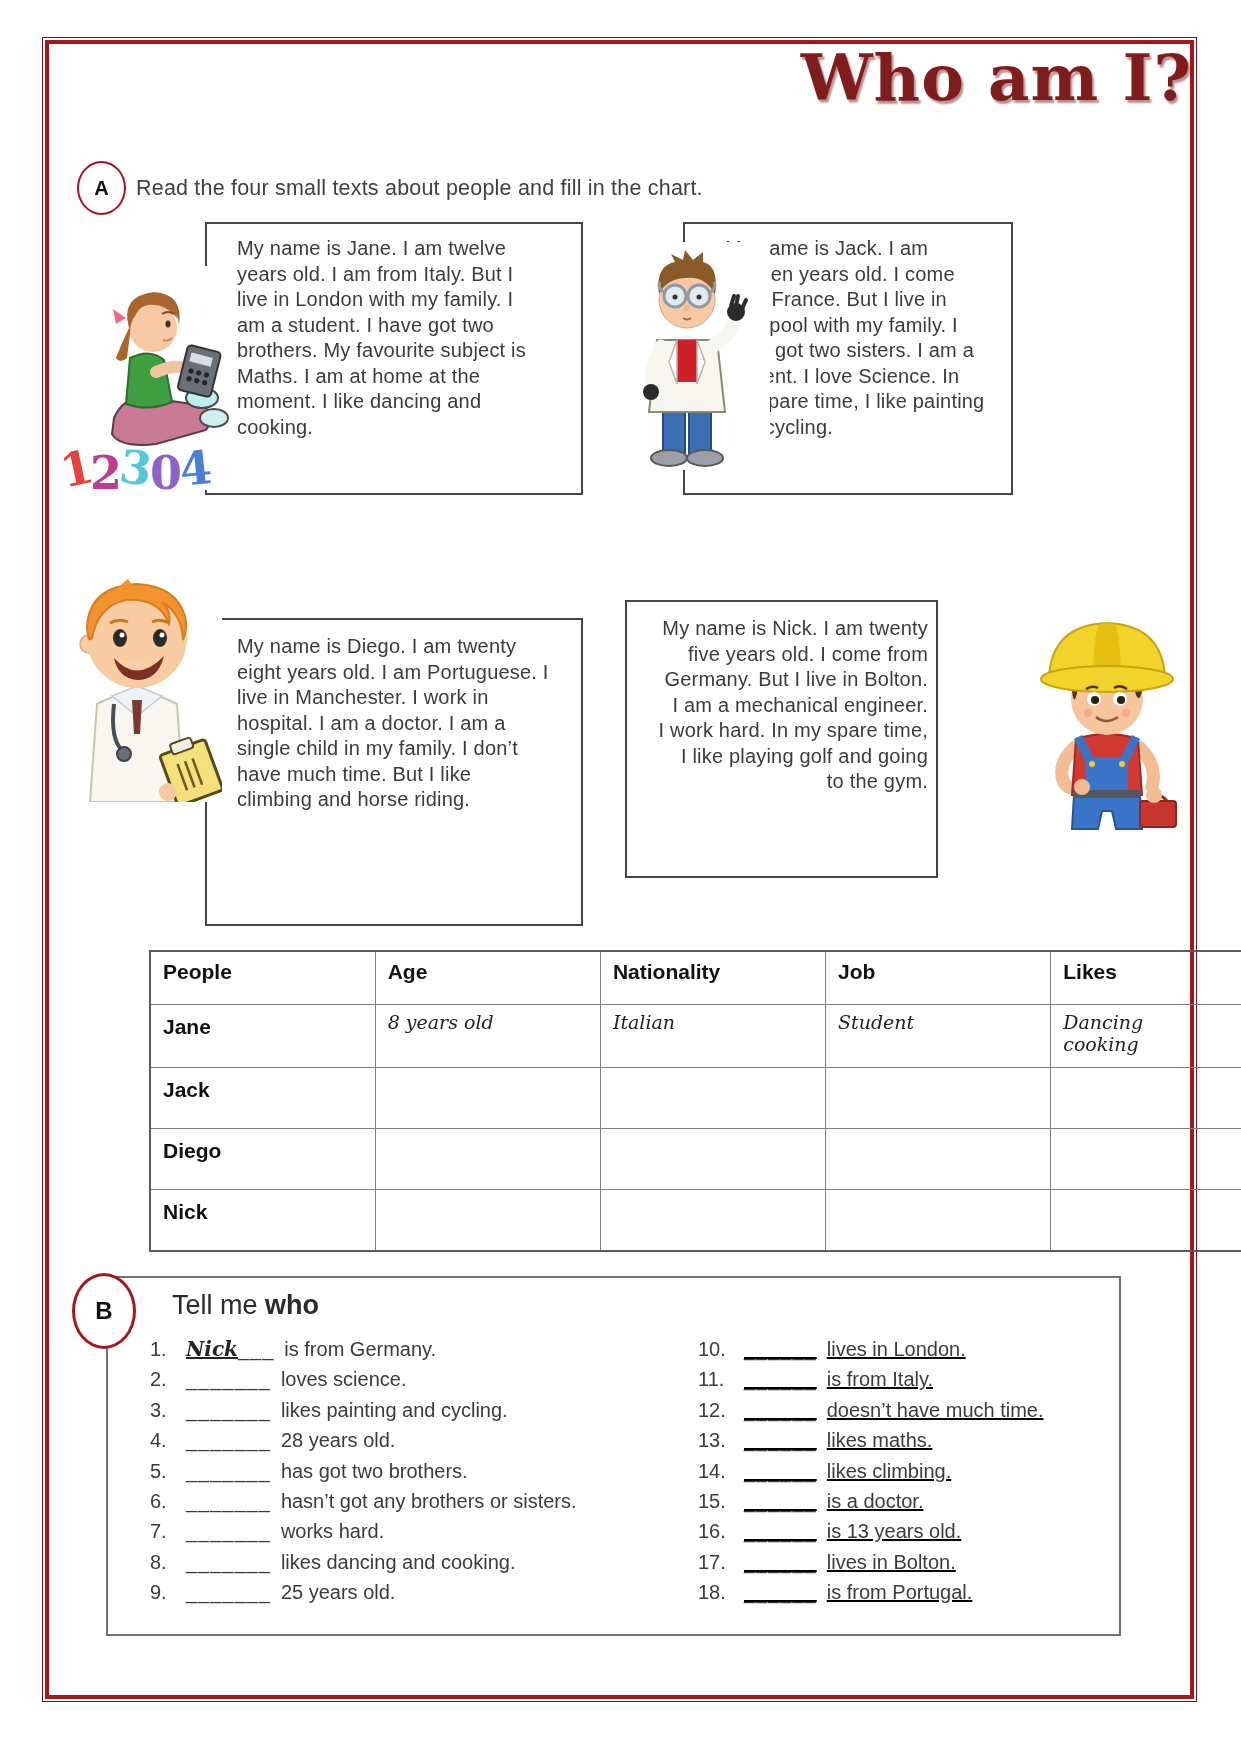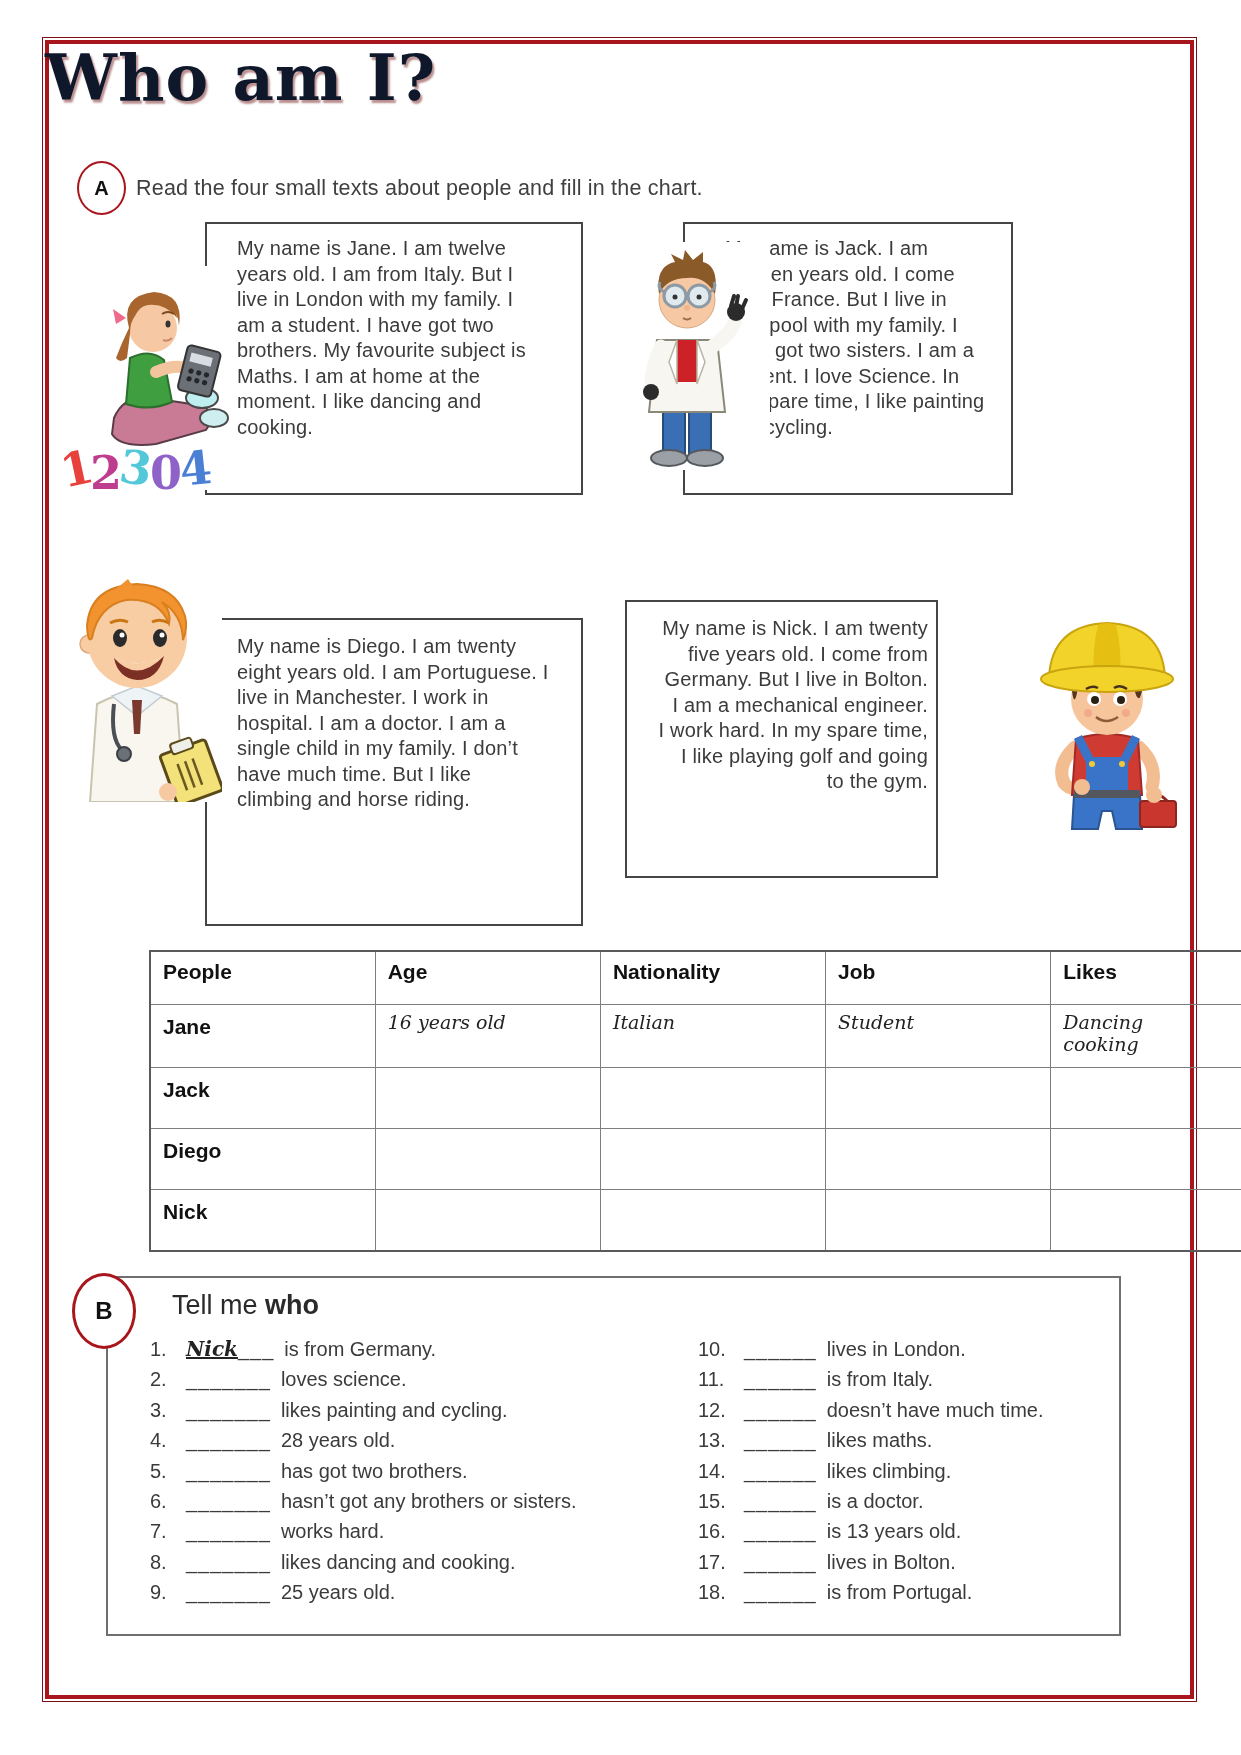--- a/index.html
+++ b/index.html
@@ -1,21 +1,21 @@
 <!DOCTYPE html>
 <html><head>
 <meta charset="utf-8">
 <style>
   html,body{margin:0;padding:0;background:#e8e8e8;}
   .page{position:relative;width:1241px;height:1755px;background:#fff;
         font-family:"Liberation Sans",sans-serif;overflow:hidden;margin:0 auto;}
   .frame{position:absolute;left:45px;top:40px;width:1141px;height:1651px;
          border:4px solid #a8151c;outline:1px solid #7c0f14;outline-offset:2px;}
-  .title{position:absolute;left:45px;top:40px;width:1147px;margin:0;text-align:left;
-         font-family:"DejaVu Serif",serif;font-weight:700;font-size:64px;color:#0f172a;
+  .title{position:absolute;left:45px;top:40px;width:1147px;margin:0;text-align:right;
+         font-family:"DejaVu Serif",serif;font-weight:700;font-size:64px;color:#7f1d1d;
          text-shadow:2px 3px 2px rgba(100,0,0,0.45);letter-spacing:1px;}
   .badge{position:absolute;border-radius:50%;background:#fff;display:flex;
          align-items:center;justify-content:center;font-weight:bold;color:#111;z-index:4;}
   .badge-a{left:77px;top:161px;width:45px;height:50px;border:2.5px solid #a8151c;font-size:20px;}
   .badge-b{left:72px;top:1273px;width:58px;height:70px;border:3px solid #a8151c;font-size:24px;}
   .instruction{position:absolute;left:136px;top:176px;font-size:21.5px;color:#404040;letter-spacing:0.2px;}
   .card{position:absolute;border:2px solid #454545;background:#fff;box-sizing:border-box;z-index:1;}
   .card-jane{left:205px;top:222px;width:378px;height:273px;padding:12px 6px 0 30px;}
   .card-jack{left:683px;top:222px;width:330px;height:273px;padding:12px 4px 0 40px;}
   .card-diego{left:205px;top:618px;width:378px;height:308px;padding:14px 6px 0 30px;}
@@ -32,21 +32,21 @@
   table.chart th{font-size:21px;font-weight:bold;color:#111;padding:8px 0 0 12px;height:44px;}
   table.chart td.person{font-size:21px;font-weight:bold;color:#111;padding:10px 17px 0 12px;}
   table.chart td.value{font-family:"DejaVu Serif",serif;font-style:italic;font-size:19px;
                        color:#222;padding:6px 0 0 12px;white-space:pre-line;}
   table.chart tr.r1 td{height:52px;} table.chart tr.r2 td,table.chart tr.r3 td,table.chart tr.r4 td{height:50px;}
   .b-box{position:absolute;left:106px;top:1276px;width:1011px;height:356px;
          border:2px solid #6f6f6f;background:#fff;z-index:0;}
   .tellme{position:absolute;left:148px;top:1290px;font-size:27px;color:#2a2a2a;z-index:2;margin-left:24px;}
   .list{position:absolute;z-index:2;}
   .list-left{left:150px;top:1334px;}
-  .list-right{left:698px;top:1334px;}
+  .list-right{left:698px;top:1334px;text-decoration:underline;}
   .q-item{height:30.4px;line-height:30.4px;white-space:nowrap;font-size:20px;color:#3b3b3b;}
   .list-left .q-num{display:inline-block;width:36px;}
   .list-right .q-num{display:inline-block;width:46px;}
   .q-answer{font-family:"DejaVu Serif",serif;font-style:italic;font-weight:bold;
             text-decoration:underline;color:#222;}
   .q-blank{letter-spacing:1px;color:#3b3b3b;}
   .q-text{margin-left:10px;}
 </style>
 </head>
 <body>
@@ -231,21 +231,21 @@
         <th>People</th>
         <th>Age</th>
         <th>Nationality</th>
         <th>Job</th>
         <th>Likes</th>
       </tr>
     </thead>
     <tbody>
       <tr class="r1">
         <td class="person">Jane</td>
-        <td class="value">16 years old</td>
+        <td class="value">8 years old</td>
         <td class="value">Italian</td>
         <td class="value">Student</td>
         <td class="value">Dancing
 cooking</td>
       </tr>
       <tr class="r2">
         <td class="person">Jack</td>
         <td class="value"></td>
         <td class="value"></td>
         <td class="value"></td>

